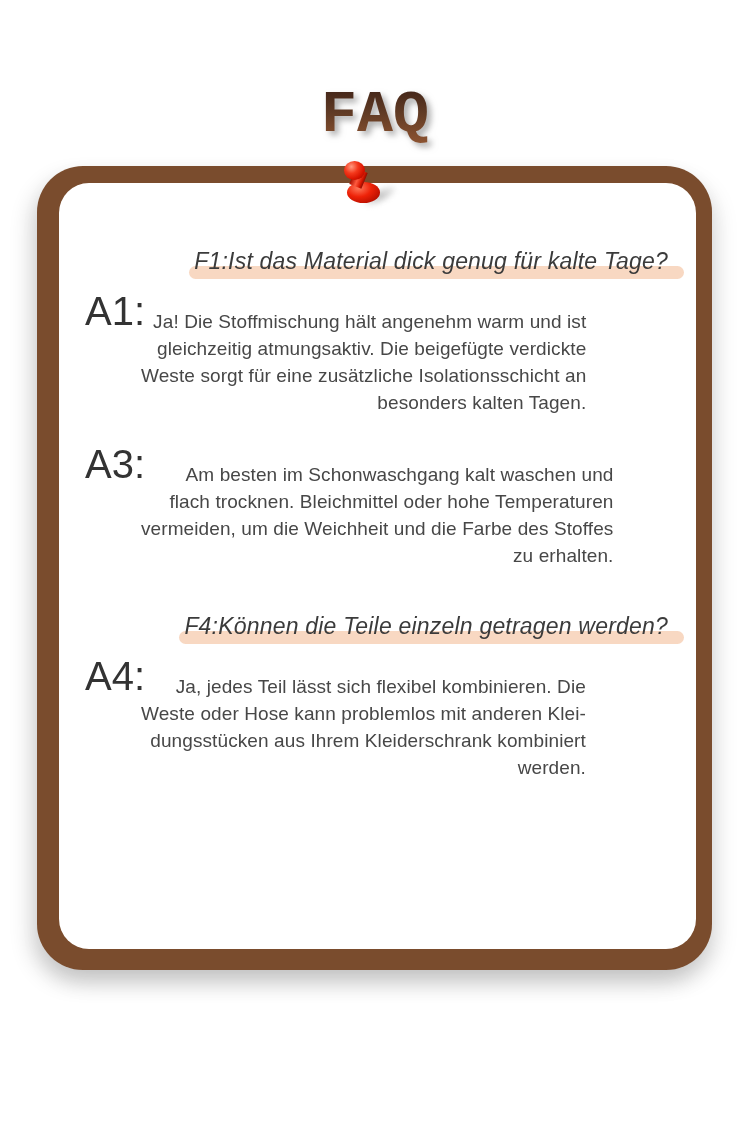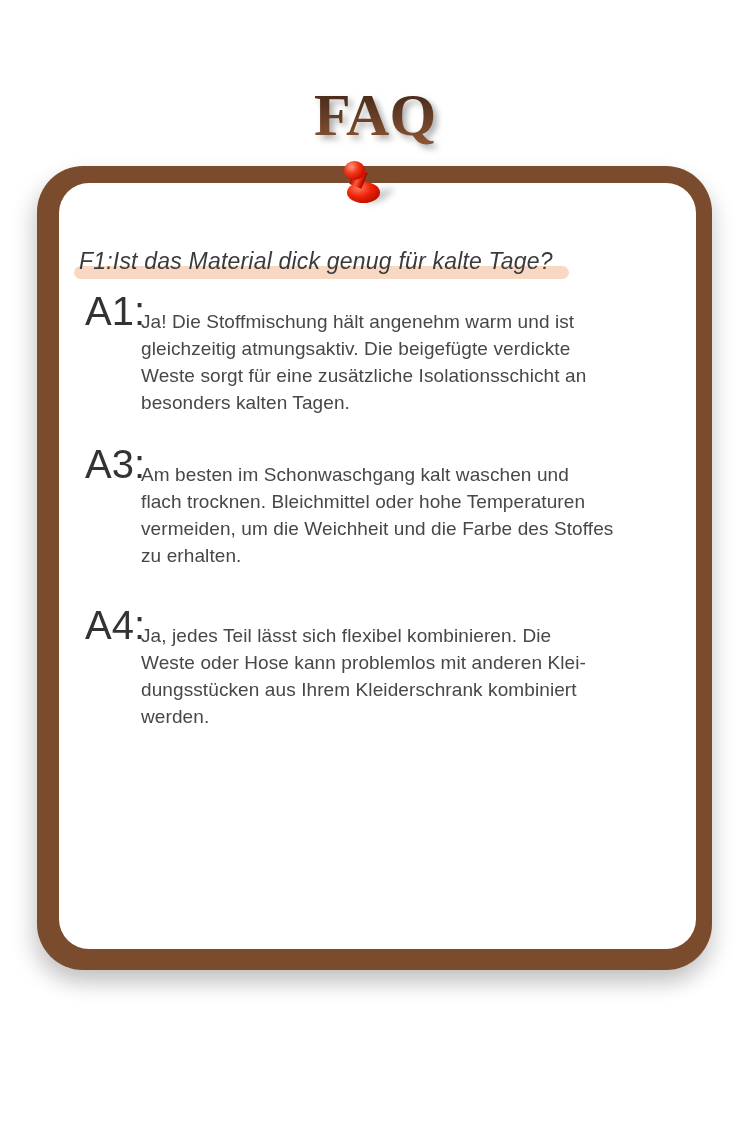--- a/index.html
+++ b/index.html
@@ -11,40 +11,41 @@
     overflow: hidden;
   }
   .page { position: absolute; inset: 0; }
 
   
   .title {
     position: absolute;
     top: 84px; left: 0; width: 750px;
     margin: 0;
     text-align: center;
-    font-family: Liberation Serif, serif;
+    font-family: Liberation Mono, monospace;
     font-weight: 700;
     font-size: 60px;
     line-height: 62px;
     color: #5d3a24;
     background: linear-gradient(180deg, #45271a 10%, #5f3a24 45%, #8c5331 95%);
     -webkit-background-clip: text;
     background-clip: text;
     -webkit-text-fill-color: transparent;
     filter: drop-shadow(4px 4px 3px rgba(105,105,105,0.55));
   }
 
   
   .frame {
     position: absolute;
     left: 37px; top: 166px;
     width: 675px; height: 804px;
     background: #7a4c2d;
     border-radius: 46px;
     box-shadow: -6px 12px 22px rgba(0,0,0,0.16), 6px 12px 22px rgba(0,0,0,0.10);
+    text-align: right;
   }
   .card {
     position: absolute;
     left: 22px; top: 17px; right: 16px; bottom: 21px;
     background: #ffffff;
     border-radius: 30px;
     padding: 62px 28px 0 20px;
     box-sizing: border-box;
   }
 
@@ -150,20 +151,23 @@
         <div class="a">
           <span class="a-label">A3:</span>
           <p class="a-text">Am besten im Schonwaschgang kalt waschen und
 flach trocknen. Bleichmittel oder hohe Temperaturen
 vermeiden, um die Weichheit und die Farbe des Stoffes
 zu erhalten.</p>
         </div>
       </section>
 
       <section class="faq-item s4">
+        <div class="q">
+          <span class="q-text">F4:Können die Teile einzeln getragen werden?</span>
+        </div>
         <div class="a">
           <span class="a-label">A4:</span>
           <p class="a-text">Ja, jedes Teil lässt sich flexibel kombinieren. Die
 Weste oder Hose kann problemlos mit anderen Klei-
 dungsstücken aus Ihrem Kleiderschrank kombiniert
 werden.</p>
         </div>
       </section>
 
     </div>

